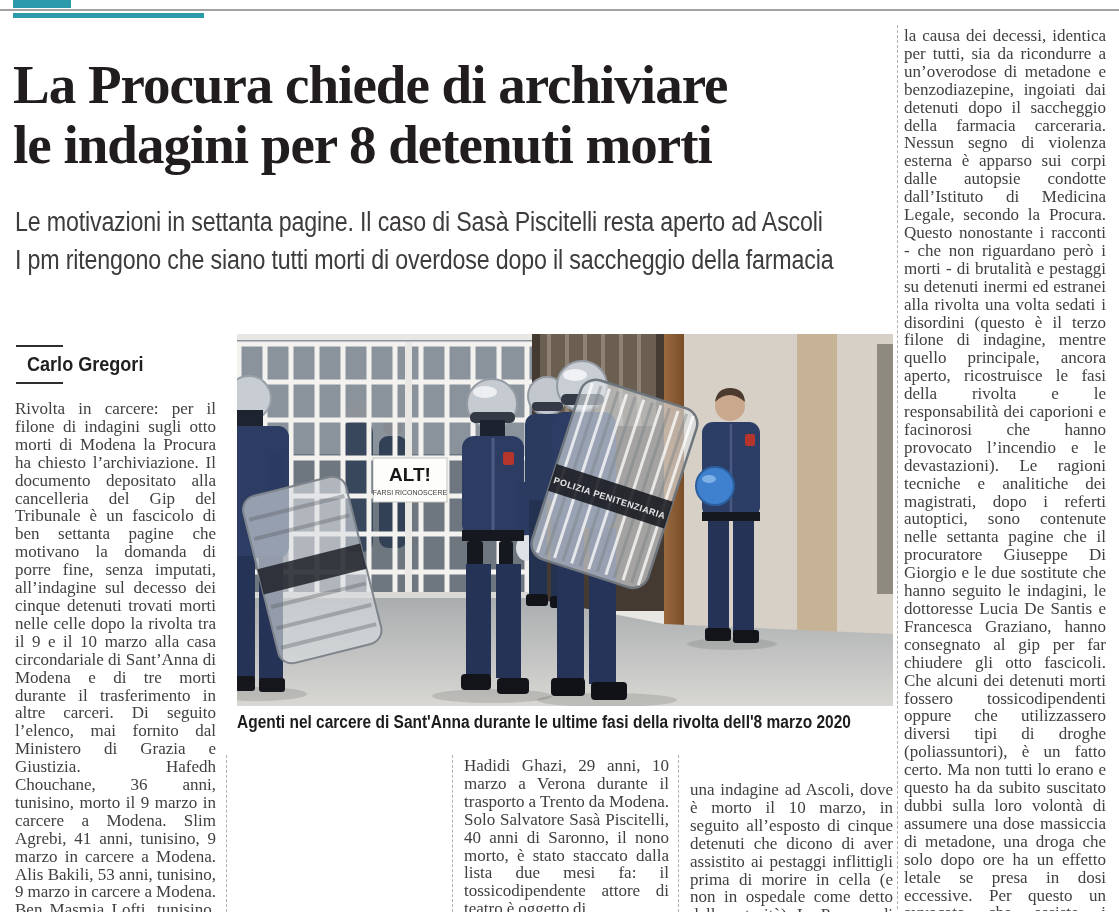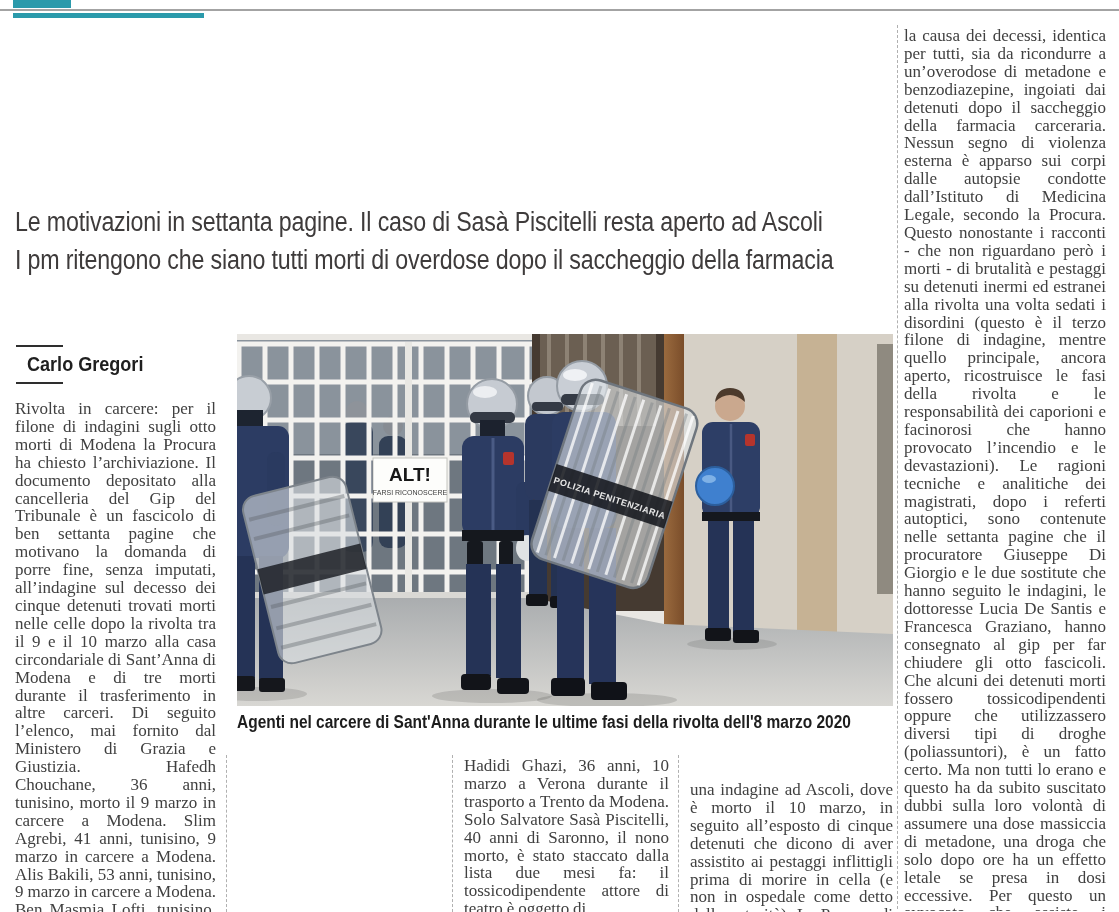--- a/index.html
+++ b/index.html
@@ -29,20 +29,24 @@
 </head>
 <body>
 
 <div class="page">
 
   <div class="abs chip" style="left:13px;top:0;width:58px;height:8px;"></div>
   <div class="abs grayrule" style="left:0;top:9px;width:1119px;height:2px;"></div>
   <div class="abs tealbar" style="left:13px;top:13px;width:191px;height:5px;"></div>
 
 
+  <div class="abs" style="left:13px;top:55px;">
+    <div class="headline">La Procura chiede di archiviare</div>
+    <div class="headline">le indagini per 8 detenuti morti</div>
+  </div>
 
   <div class="abs" style="left:15px;top:203px;">
     <div><span class="csans subhead">Le motivazioni in settanta pagine. Il caso di Sasà Piscitelli resta aperto ad Ascoli</span></div>
     <div><span class="csans subhead">I pm ritengono che siano tutti morti di overdose dopo il saccheggio della farmacia</span></div>
   </div>
 
   <div class="abs byline-rule" style="left:16px;top:345px;"></div>
   <div class="abs" style="left:27px;top:352px;">
     <span class="csans byline-name">Carlo Gregori</span>
   </div>
@@ -224,21 +228,21 @@
         <rect x="468" y="294" width="26" height="13" rx="3" fill="#121419"></rect>
         <rect x="496" y="296" width="26" height="13" rx="3" fill="#121419"></rect>
       </g>
     </svg>
   </div>
 
   <div class="abs" style="left:237px;top:712px;text-decoration:underline;">
     <span class="csans caption">Agenti nel carcere di Sant'Anna durante le ultime fasi della rivolta dell'8 marzo 2020</span>
   </div>
 
-  <div class="abs bodycol" style="left:464px;top:757px;width:205px;height:155px;">Hadidi Ghazi, 36 anni, 10 marzo a Verona durante il trasporto a Trento da Modena. Solo Salvatore Sasà Piscitelli, 40 anni di Saronno, il nono morto, è stato staccato dalla lista due mesi fa: il tossicodipendente attore di teatro è oggetto di</div>
+  <div class="abs bodycol" style="left:464px;top:757px;width:205px;height:155px;">Hadidi Ghazi, 29 anni, 10 marzo a Verona durante il trasporto a Trento da Modena. Solo Salvatore Sasà Piscitelli, 40 anni di Saronno, il nono morto, è stato staccato dalla lista due mesi fa: il tossicodipendente attore di teatro è oggetto di</div>
   <div class="abs bodycol" style="left:690px;top:757px;width:203px;height:155px;margin-top:24px;">una indagine ad Ascoli, dove è morto il 10 marzo, in seguito all’esposto di cinque detenuti che dicono di aver assistito ai pestaggi inflittigli prima di morire in cella (e non in ospedale come detto dalle autorità). La Procura di Modena ritiene che</div>
 
   <div class="abs bodycol" style="left:904px;top:27px;width:202px;height:884px;">la causa dei decessi, identica per tutti, sia da ricondurre a un’overodose di metadone e benzodiazepine, ingoiati dai detenuti dopo il saccheggio della farmacia carceraria. Nessun segno di violenza esterna è apparso sui corpi dalle autopsie condotte dall’Istituto di Medicina Legale, secondo la Procura. Questo nonostante i racconti - che non riguardano però i morti - di brutalità e pestaggi su detenuti inermi ed estranei alla rivolta una volta sedati i disordini (questo è il terzo filone di indagine, mentre quello principale, ancora aperto, ricostruisce le fasi della rivolta e le responsabilità dei caporioni e facinorosi che hanno provocato l’incendio e le devastazioni). Le ragioni tecniche e analitiche dei magistrati, dopo i referti autoptici, sono contenute nelle settanta pagine che il procuratore Giuseppe Di Giorgio e le due sostitute che hanno seguito le indagini, le dottoresse Lucia De Santis e Francesca Graziano, hanno consegnato al gip per far chiudere gli otto fascicoli. Che alcuni dei detenuti morti fossero tossicodipendenti oppure che utilizzassero diversi tipi di droghe (poliassuntori), è un fatto certo. Ma non tutti lo erano e questo ha da subito suscitato dubbi sulla loro volontà di assumere una dose massiccia di metadone, una droga che solo dopo ore ha un effetto letale se presa in dosi eccessive. Per questo un avvocato che assiste i familiari di uno dei cinque morti in cella ha già chiesto al Tribunale la proroga delle indagini. —</div>
 
   <div class="abs vdash" style="left:897px;top:25px;height:884px;"></div>
   <div class="abs vdash" style="left:226px;top:755px;height:157px;"></div>
   <div class="abs vdash" style="left:452px;top:755px;height:157px;"></div>
   <div class="abs vdash" style="left:678px;top:755px;height:157px;"></div>
 
 </div>

